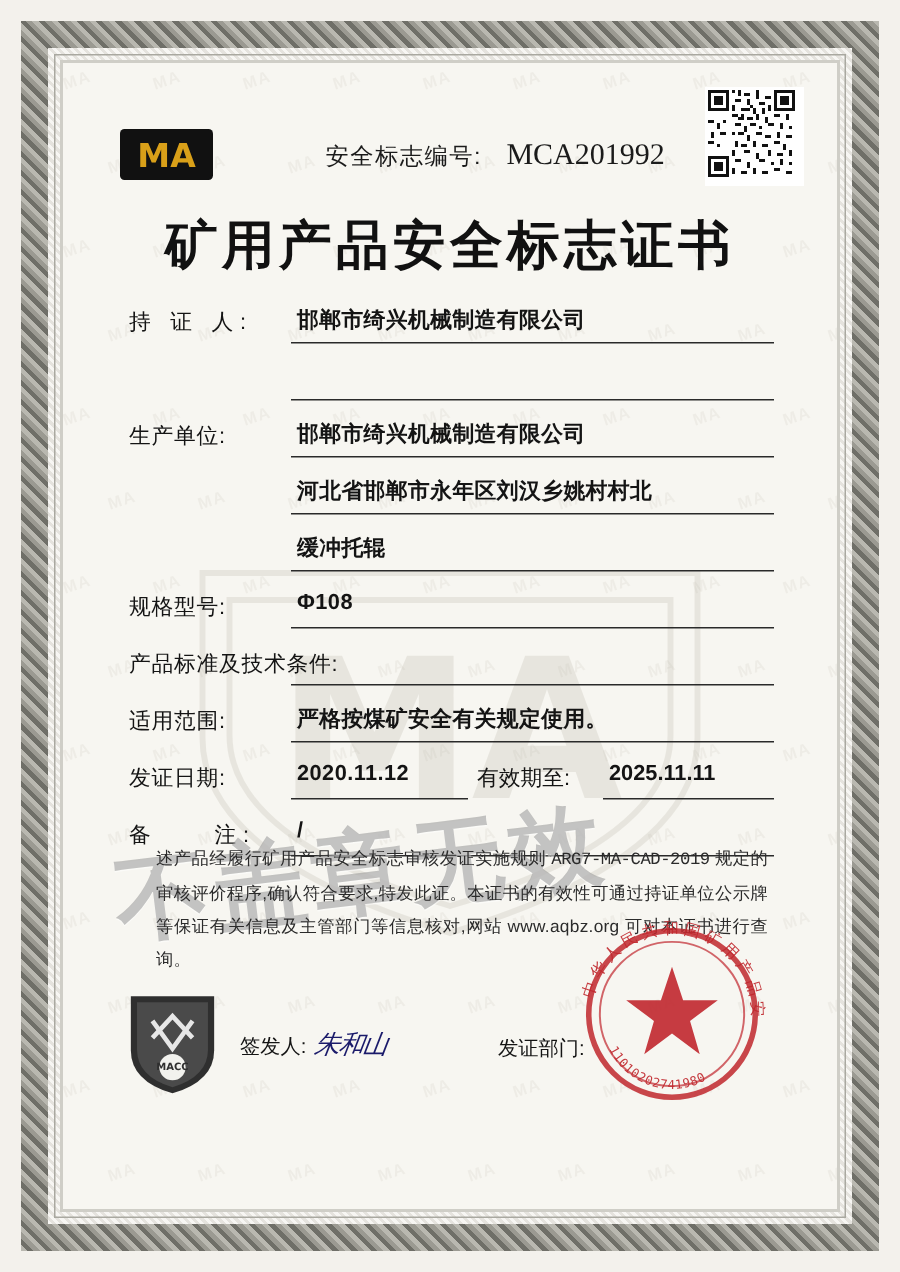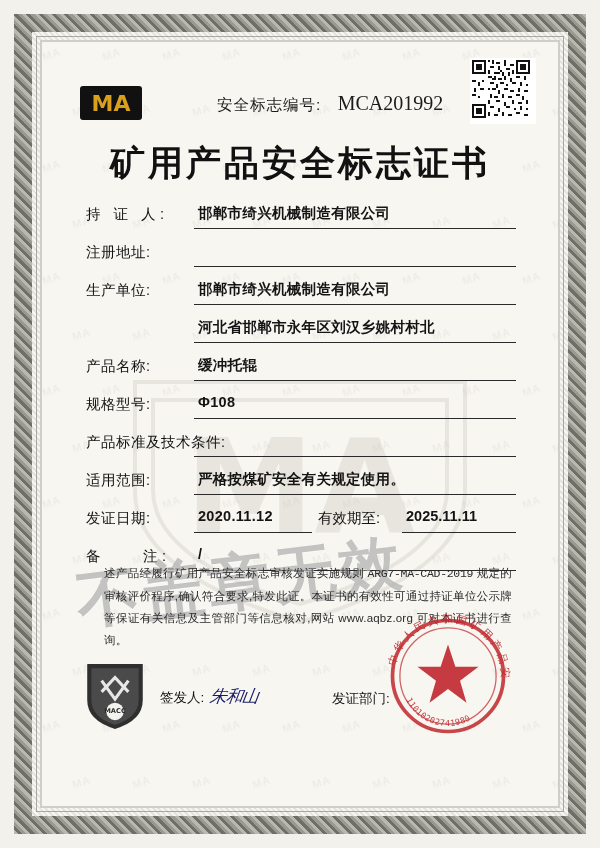--- a/index.html
+++ b/index.html
@@ -519,34 +519,32 @@
 
     <div class="title">矿用产品安全标志证书</div>
 
     <div class="fields" id="fieldList">
         <div class="row">
           <div class="label spaced">持 证 人:</div>
           <div class="value">邯郸市绮兴机械制造有限公司</div>
           <div class="underline"></div>
         </div>
         <div class="row">
-          <div class="label">注册地址:</div>
           <div class="underline"></div>
         </div>
         <div class="row">
           <div class="label">生产单位:</div>
           <div class="value">邯郸市绮兴机械制造有限公司</div>
           <div class="underline"></div>
         </div>
         <div class="row">
           <div class="value">河北省邯郸市永年区刘汉乡姚村村北</div>
           <div class="underline"></div>
         </div>
         <div class="row">
-          <div class="label">产品名称:</div>
           <div class="value">缓冲托辊</div>
           <div class="underline"></div>
         </div>
         <div class="row">
           <div class="label">规格型号:</div>
           <div class="value">Φ108</div>
           <div class="underline"></div>
         </div>
         <div class="row">
           <div class="label">产品标准及技术条件:</div>

